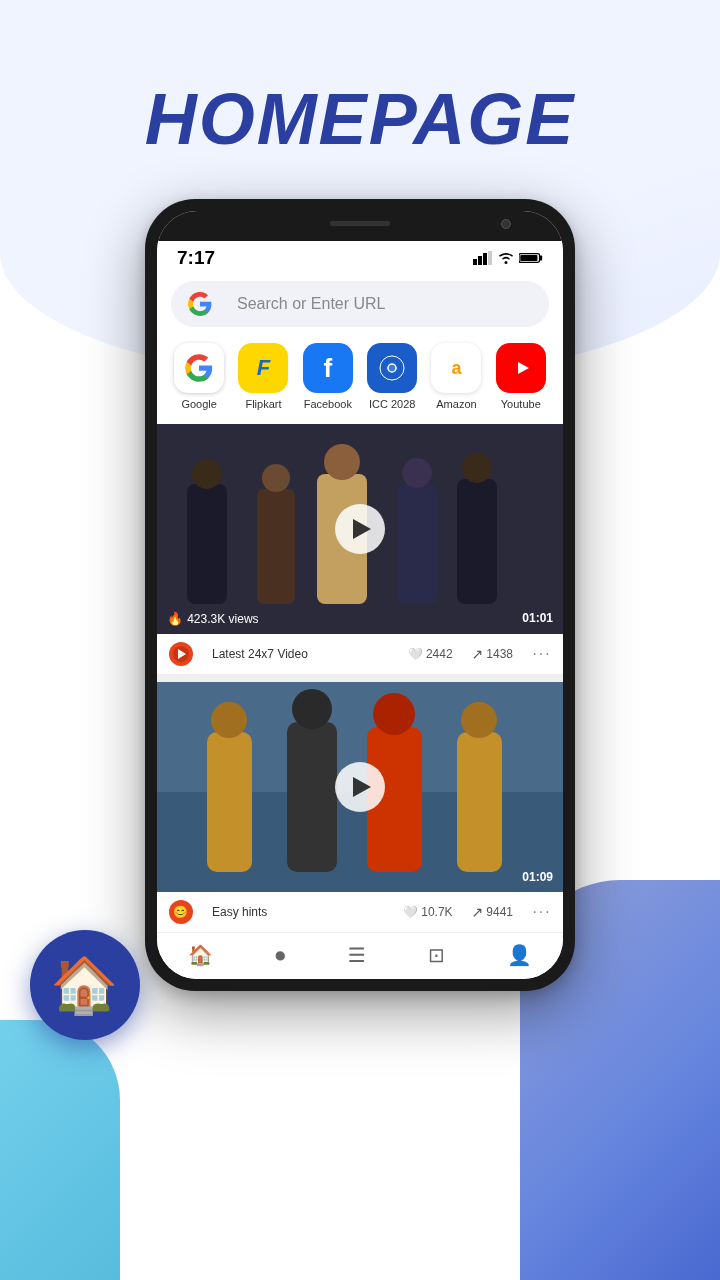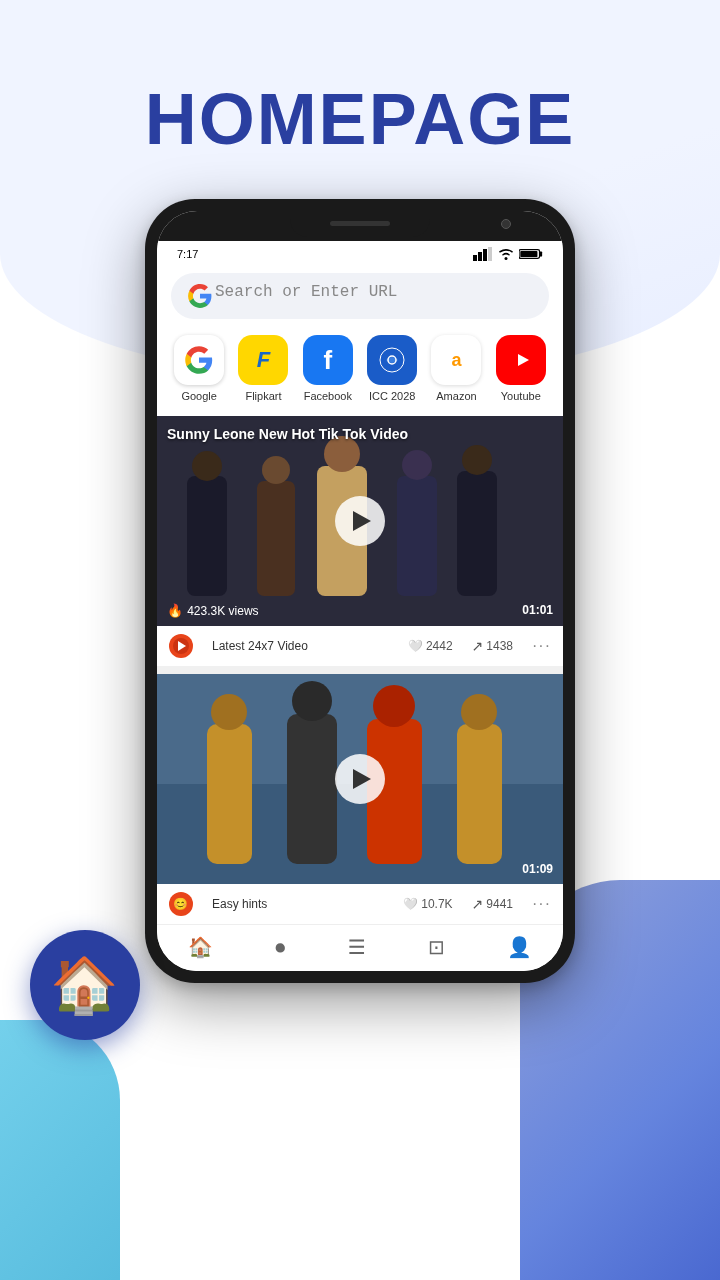--- a/index.html
+++ b/index.html
@@ -57,20 +57,21 @@
       color: #2a3fa0;
       letter-spacing: 2px;
       line-height: 1;
     }
     .header-homepage {
       font-size: 72px;
       font-weight: 900;
       color: #2a3fa0;
       letter-spacing: 2px;
       line-height: 1.1;
+      font-style: italic;
     }
 
     
     .phone-wrapper {
       position: relative;
       z-index: 2;
       display: flex;
       justify-content: center;
       align-items: flex-start;
       margin-top: 10px;
@@ -137,32 +138,32 @@
     .status-bar {
       background: #fff;
       display: flex;
       justify-content: space-between;
       align-items: center;
       padding: 6px 20px 4px;
       font-size: 13px;
       font-weight: 600;
       color: #000;
     }
-    .status-time { font-size: 11px; font-weight: 400; }
+    .status-time { font-size: 19px; font-weight: 700; }
     .status-icons { display: flex; align-items: center; gap: 4px; }
 
     
     .search-bar {
       margin: 8px 14px 12px;
       background: #f0f2f7;
       border-radius: 24px;
       display: flex;
+      align-items: center;
       padding: 10px 16px;
-      gap: 2px;
-      font-family: Liberation Mono, monospace;
+      gap: 24px;
     }
     .google-g {
       width: 26px;
       height: 26px;
       flex-shrink: 0;
     }
     .search-placeholder {
       font-size: 16px;
       color: #888;
       flex: 1;
@@ -492,21 +493,20 @@
 
             <rect x="300" y="55" width="40" height="125" rx="8" fill="#1a1a2a"></rect>
             <circle cx="320" cy="44" r="15" fill="#3a2a1a"></circle>
 
             <rect x="100" y="65" width="38" height="115" rx="7" fill="#4a3020"></rect>
             <circle cx="119" cy="54" r="14" fill="#6a4a30"></circle>
 
             <rect x="240" y="60" width="40" height="120" rx="7" fill="#2a2a4a"></rect>
             <circle cx="260" cy="49" r="15" fill="#3a3050"></circle>
           </svg>
-          <div class="video-title">Sunny Leone New Hot Tik Tok Video</div>
           <div class="video-play-btn">
             <div class="play-triangle"></div>
           </div>
           <div class="video-meta-overlay">
             <span class="video-views">
               <span class="fire-emoji">🔥</span>
               <span>423.3K views</span>
             </span>
             <span class="video-duration">01:01</span>
           </div>

